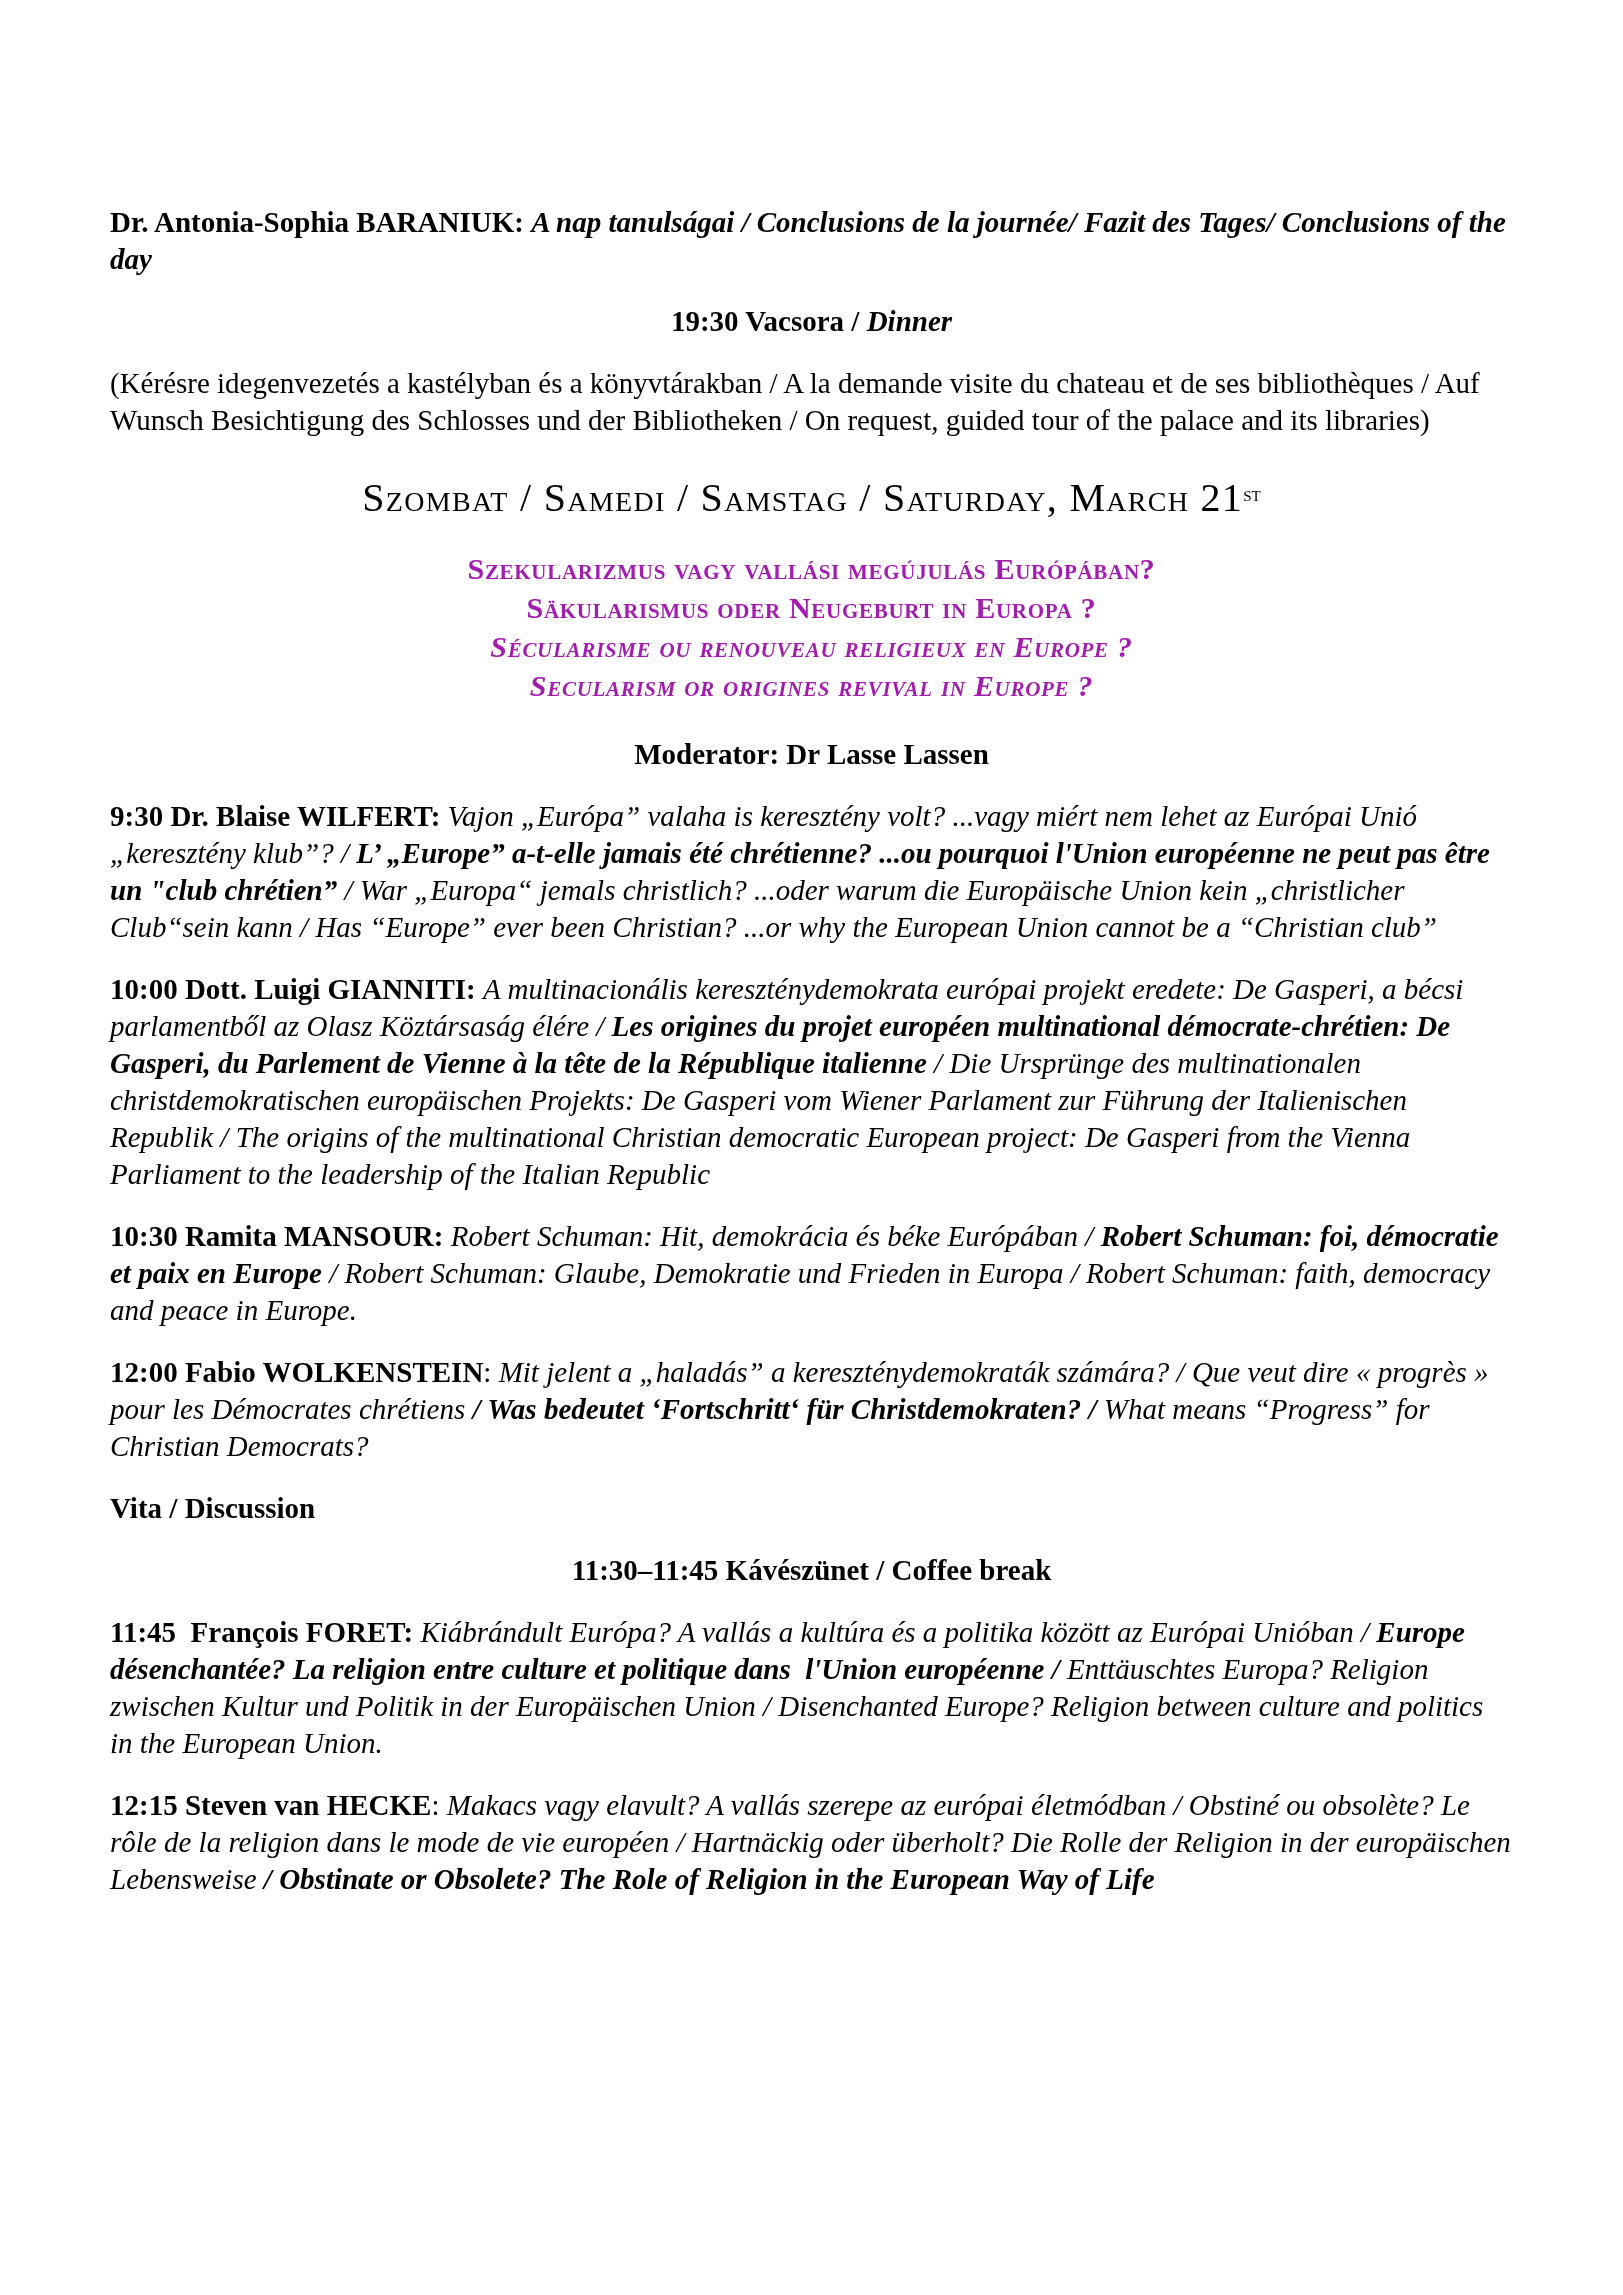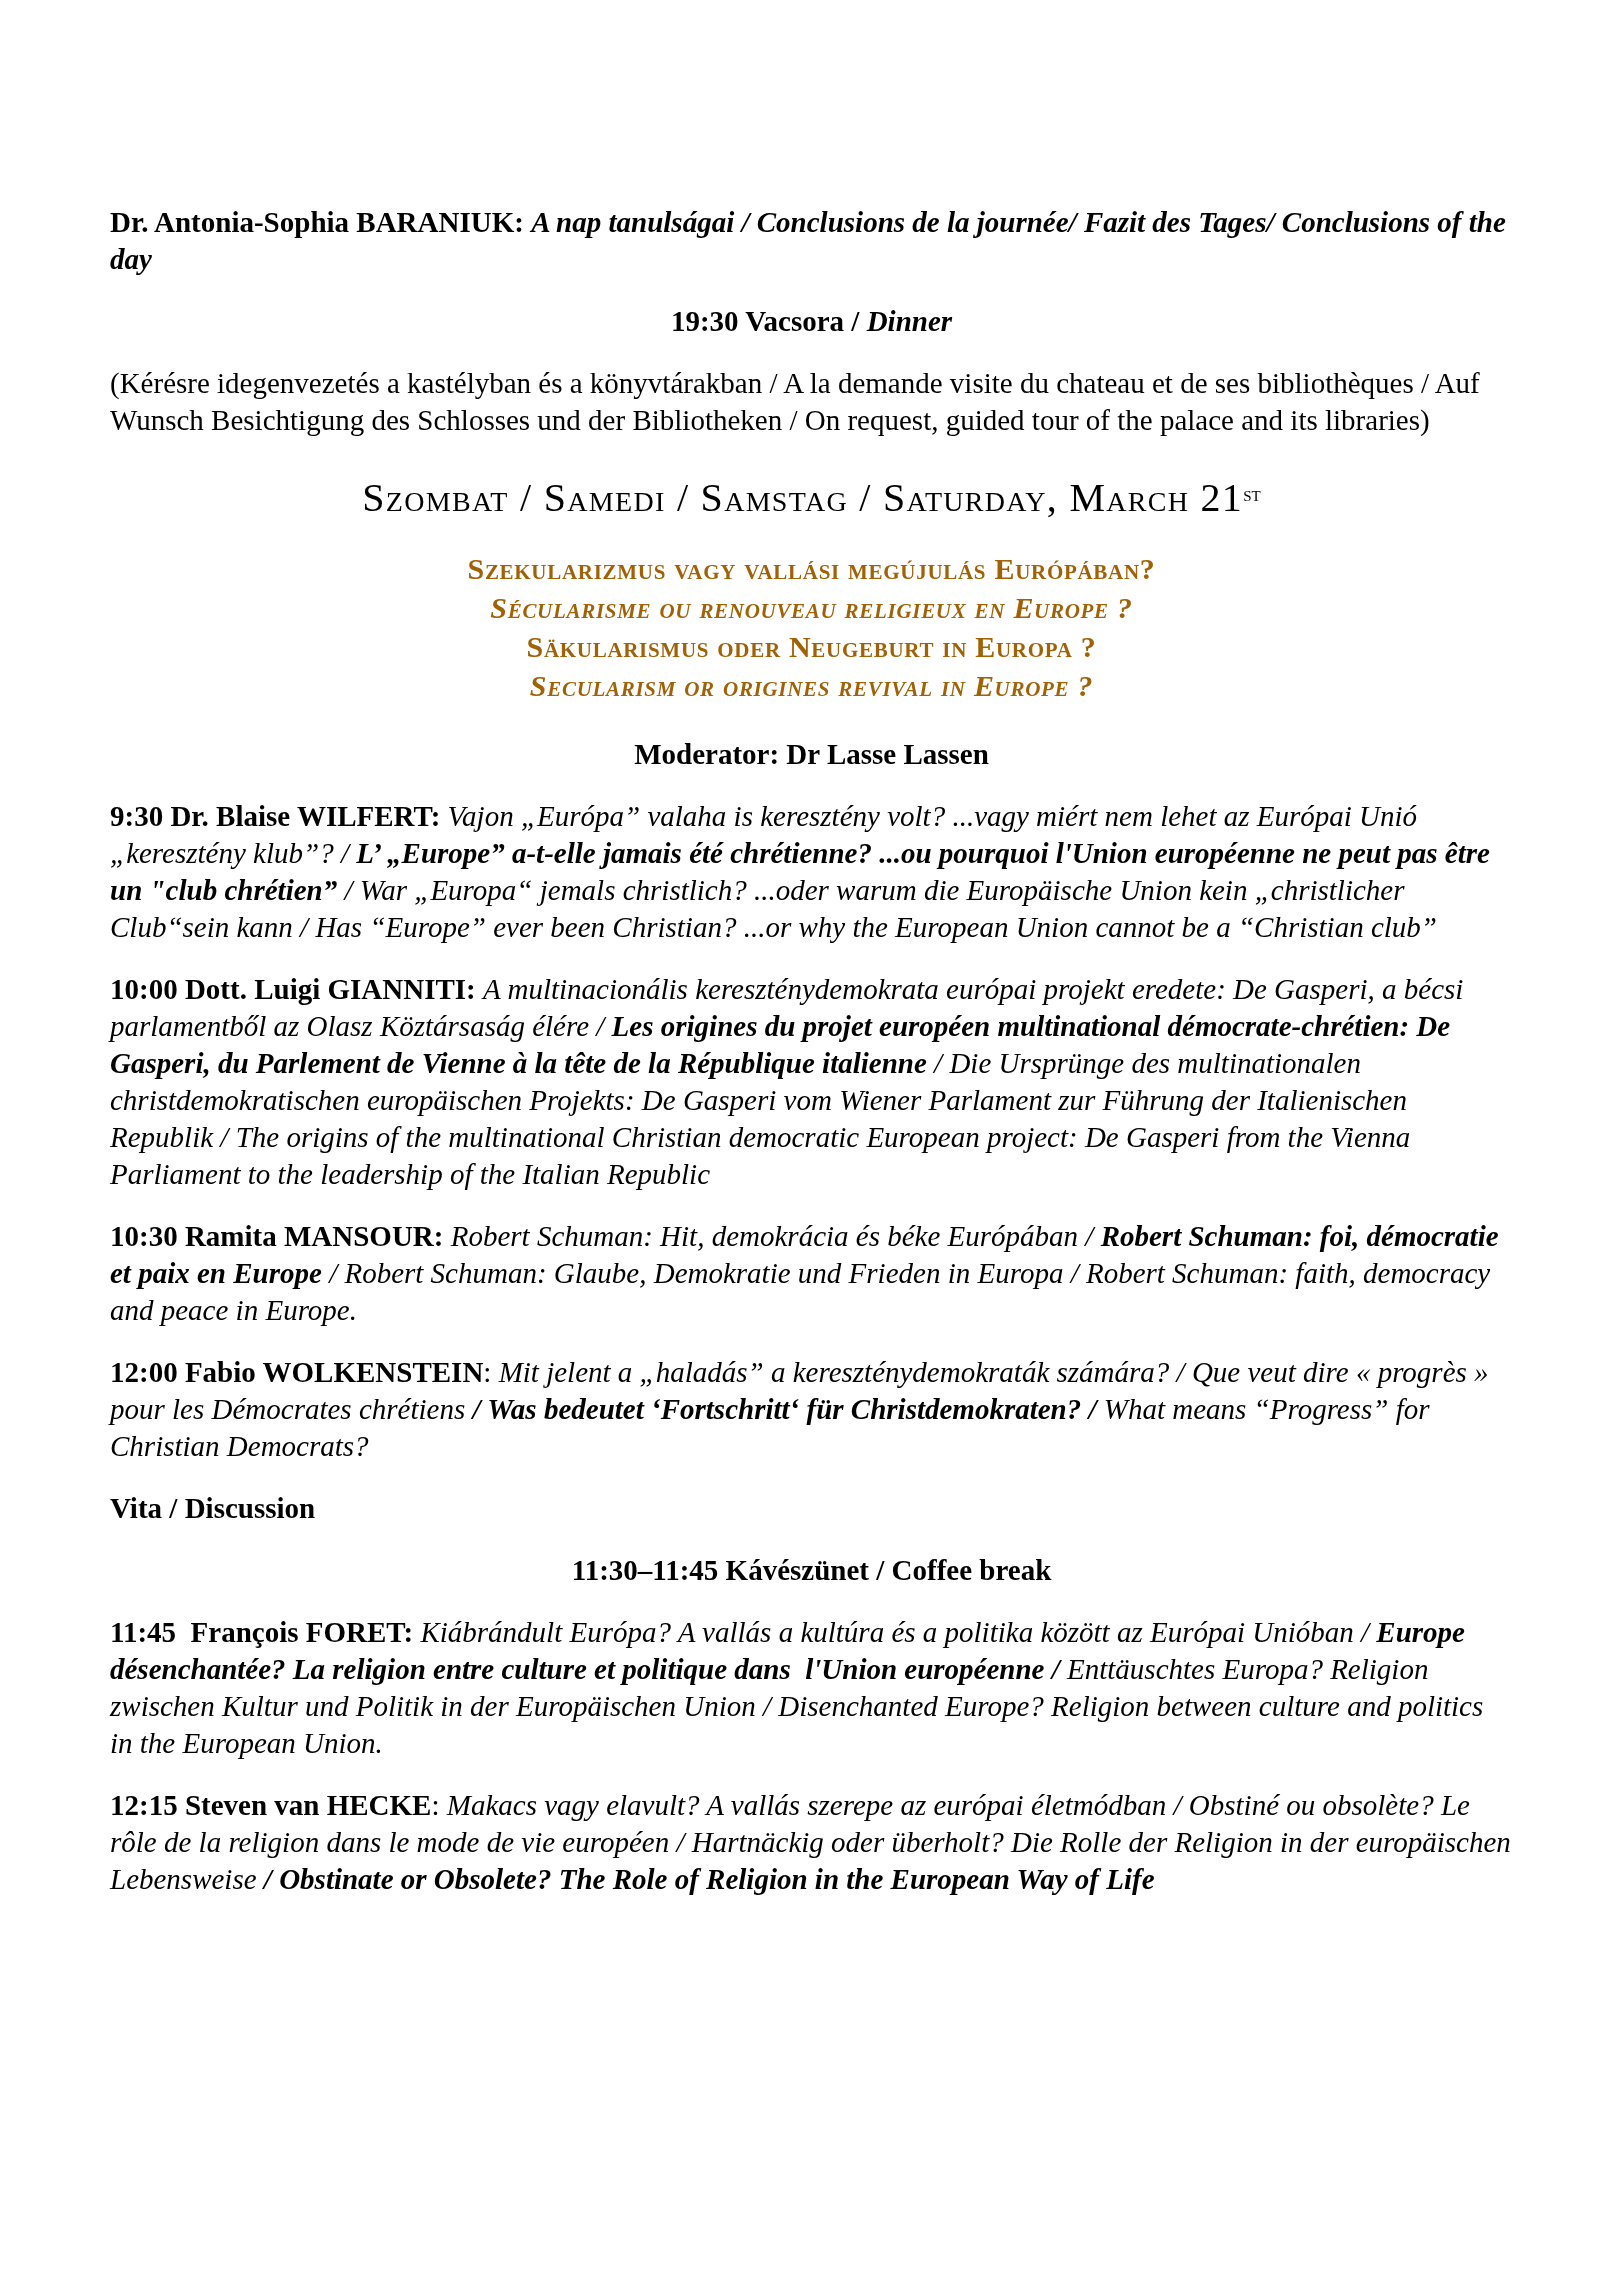--- a/index.html
+++ b/index.html
@@ -62,24 +62,24 @@
 <div class="page">
 
   <p class="body-text"><span class="seg-b">Dr. Antonia-Sophia BARANIUK: </span><span class="seg-bi">A nap tanulságai / Conclusions de la journée/ Fazit des Tages/ Conclusions of the day</span></p>
 
   <p class="body-text center"><span class="seg-b">19:30 Vacsora / </span><span class="seg-bi">Dinner</span></p>
 
   <p class="body-text">(Kérésre idegenvezetés a kastélyban és a könyvtárakban / A la demande visite du chateau et de ses bibliothèques / Auf Wunsch Besichtigung des Schlosses und der Bibliotheken / On request, guided tour of the palace and its libraries)</p>
 
   <h1 class="day-heading"><span>Szombat / Samedi / Samstag / Saturday, March 21</span><sup class="ordinal">st</sup></h1>
 
-  <div class="theme" style="color: #a16207;">
+  <div class="theme" style="color: #a21caf;">
     <div class="theme-line">Szekularizmus vagy vallási megújulás Európában?</div>
+    <div class="theme-line">Säkularismus oder Neugeburt in Europa ?</div>
     <div class="theme-line italic">Sécularisme ou renouveau religieux en Europe ?</div>
-    <div class="theme-line">Säkularismus oder Neugeburt in Europa ?</div>
     <div class="theme-line italic">Secularism or origines revival in Europe ?</div>
   </div>
 
   <p class="body-text center bold">Moderator: Dr Lasse Lassen</p>
 
   <p class="body-text"><span class="seg-b">9:30 Dr. Blaise WILFERT: </span><span class="seg-i">Vajon „Európa” valaha is keresztény volt? ...vagy miért nem lehet az Európai Unió „keresztény klub”? / </span><span class="seg-bi">L’ „Europe” a-t-elle jamais été chrétienne? ...ou pourquoi l'Union européenne ne peut pas être un "club chrétien” </span><span class="seg-i">/ War „Europa“ jemals christlich? ...oder warum die Europäische Union kein „christlicher Club“sein kann / Has “Europe” ever been Christian? ...or why the European Union cannot be a “Christian club”</span></p>
 
   <p class="body-text"><span class="seg-b">10:00 Dott. Luigi GIANNITI: </span><span class="seg-i">A multinacionális kereszténydemokrata európai projekt eredete: De Gasperi, a bécsi parlamentből az Olasz Köztársaság élére / </span><span class="seg-bi">Les origines du projet européen multinational démocrate-chrétien: De Gasperi, du Parlement de Vienne à la tête de la République italienne </span><span class="seg-i">/ Die Ursprünge des multinationalen christdemokratischen europäischen Projekts: De Gasperi vom Wiener Parlament zur Führung der Italienischen Republik / The origins of the multinational Christian democratic European project: De Gasperi from the Vienna Parliament to the leadership of the Italian Republic</span></p>
 
   <p class="body-text"><span class="seg-b">10:30 Ramita MANSOUR: </span><span class="seg-i">Robert Schuman: Hit, demokrácia és béke Európában / </span><span class="seg-bi">Robert Schuman: foi, démocratie et paix en Europe </span><span class="seg-i">/ Robert Schuman: Glaube, Demokratie und Frieden in Europa / Robert Schuman: faith, democracy and peace in Europe.</span></p>

